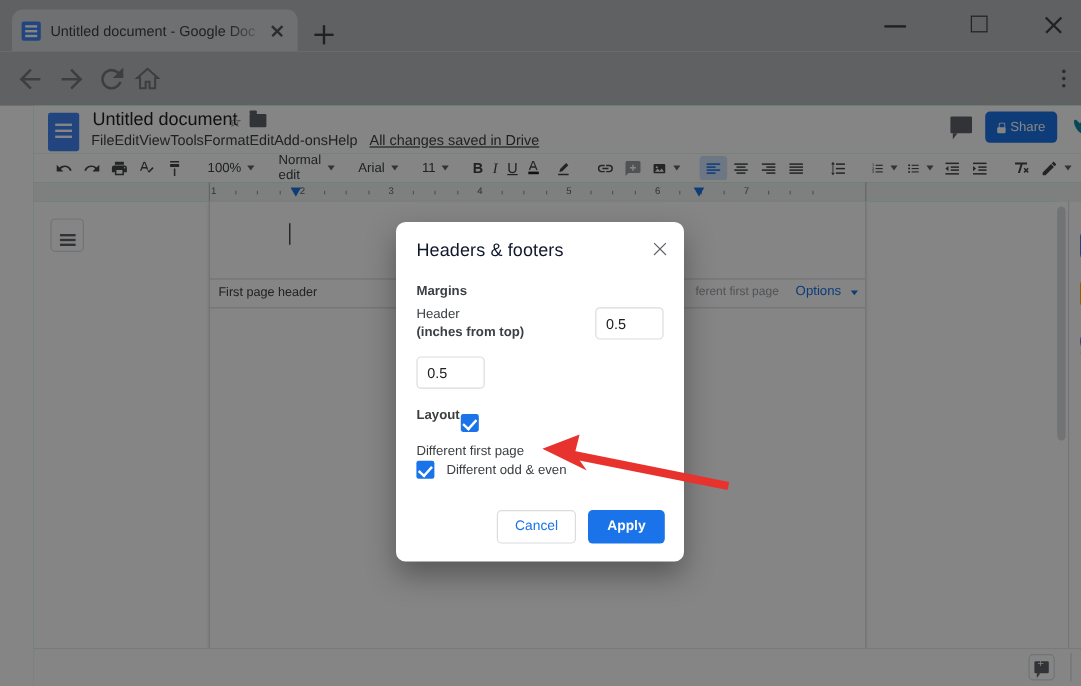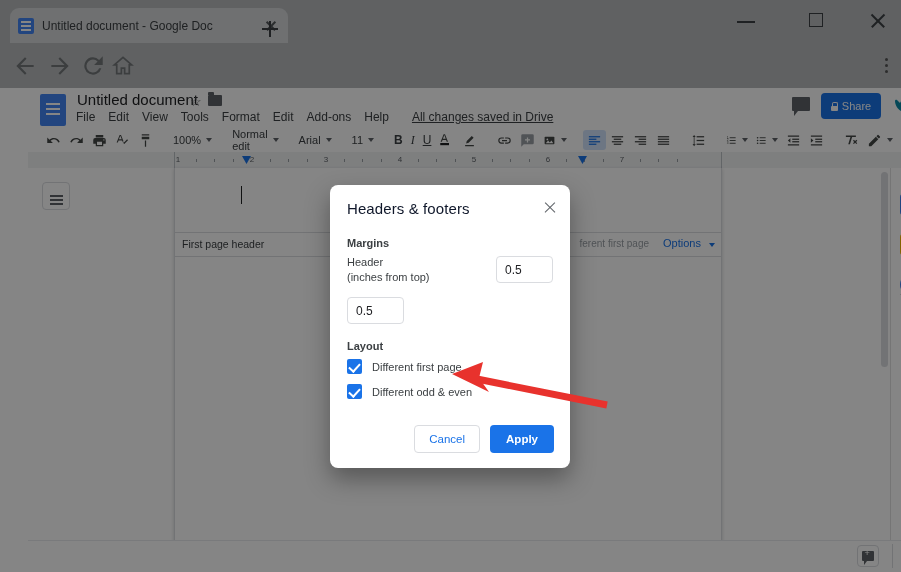--- a/index.html
+++ b/index.html
@@ -11,21 +11,21 @@
     background: #fff;
   }
   #app { position: relative; width: 901px; height: 572px; overflow: hidden; background:#fff; }
 
   
   .titlebar {
     position: absolute; left:0; top:0; width:901px; height:43px;
     background: #b8bbbd;
   }
   .tab {
-    position: absolute; left: 10px; top: 8px; width: 278px; height: 35px;
+    position: absolute; left: 10px; top: 8px; width: 238px; height: 35px;
     background: #d5d7d9; border-radius: 9px 9px 0 0;
     display: flex; align-items: center; padding: 0 8px;
   }
   .tab-favicon {
     width: 16px; height: 16px; border-radius: 2px; background: #4285f4;
     flex: 0 0 auto; margin-right: 8px; position: relative;
   }
   .tab-favicon::before {
     content:""; position:absolute; left:3px; top:3px; width:10px; height:2px;
     background:#fff; box-shadow: 0 4px 0 #fff, 0 8px 0 #fff;
@@ -92,21 +92,21 @@
     background:#4285f4; border-radius:2px;
   }
   .docs-logo::before {
     content:""; position:absolute; left:6px; top:9px; width:14px; height:2px; background:#fff;
     box-shadow:0 5px 0 #fff, 0 10px 0 #fff;
   }
   .doc-title { position:absolute; left:49px; top:3px; font-size:15px; color:#202124; }
   .doc-star { position:absolute; left:162px; top:6px; font-size:13px; color:#5f6368; }
   .doc-folder { position:absolute; left:180px; top:7px; width:14px; height:11px; background:#5f6368; border-radius:1px; }
   .doc-folder::before { content:""; position:absolute; left:0; top:-3px; width:6px; height:3px; background:#5f6368; border-radius:1px 1px 0 0; }
-  .menubar { position:absolute; left:48px; top:22px; display:flex; align-items:flex-end; gap:13px; }
+  .menubar { position:absolute; left:48px; top:22px; display:flex; align-items:flex-end; }
   .menubar span { font-size:12px; color:#3c4043; }
   .saved-link { font-size:12px; color:#3c4043; text-decoration:underline; margin-left:10px; }
   .comment-btn { position:absolute; left:764px; top:9px; width:20px; height:18px; }
   .comment-btn .bubble { position:absolute; left:0; top:0; width:18px; height:14px; background:#5f6368; border-radius:1px; }
   .comment-btn .bubble::after { content:""; position:absolute; left:2px; top:14px; border-left:4px solid #5f6368; border-bottom:5px solid transparent; }
   .share-btn {
     position:absolute; left:793px; top:5px; width:60px; height:26px;
     background:#1a73e8; border-radius:4px; color:#fff; font-size:11px;
     display:flex; align-items:center; justify-content:center; gap:4px;
   }
@@ -182,28 +182,28 @@
   .dlg-close { position:absolute; right:12px; top:14px; width:16px; height:16px; }
   .dlg-close::before,.dlg-close::after{content:"";position:absolute;left:1px;top:7.5px;width:14px;height:1.2px;background:#5f6368;}
   .dlg-close::before{transform:rotate(45deg);} .dlg-close::after{transform:rotate(-45deg);}
   .dlg-section { position:absolute; left:17px; font-size:11px; color:#3c4043; font-weight:700; }
   .s-margins { top:52px; }
   .s-layout  { top:155px; }
   .dlg-row { position:absolute; left:17px; width:206px; display:flex; align-items:center; justify-content:space-between; }
   .r-header { top:70px; }
   .r-footer { top:112px; }
   .dlg-lbl { font-size:11px; color:#3c4043; line-height:1.35; }
-  .dlg-lbl .sub { color:#3c4043; }
+  .dlg-lbl .sub { color:#3c4043;font-weight:bold; }
   .dlg-input {
     width:57px; height:27px; border:1px solid #dadce0; border-radius:4px;
     background:#fff; font-size:12px; color:#202124; padding:0 8px;
     font-family:"Liberation Sans", sans-serif; outline:none;
   }
   .cb-row { position:absolute; left:17px; display:flex; align-items:center; gap:10px; }
-  .cb-1 { top:174px; } .cb-2 { top:199px; }
+  .cb-1 { top:160px;flex-direction:column; } .cb-2 { top:199px; }
   .checkbox {
     width:15px; height:15px; background:#1a73e8; border-radius:2px; position:relative; flex:0 0 auto;
   }
   .checkbox::after {
     content:""; position:absolute; left:4px; top:2px; width:5px; height:9px;
     border:solid #fff; border-width:0 2px 2px 0; transform:rotate(42deg);
   }
   .cb-label { font-size:11px; color:#3c4043; }
   .dlg-actions { position:absolute; right:16px; bottom:15px; display:flex; align-items:center; gap:10px; }
   .btn-cancel {

